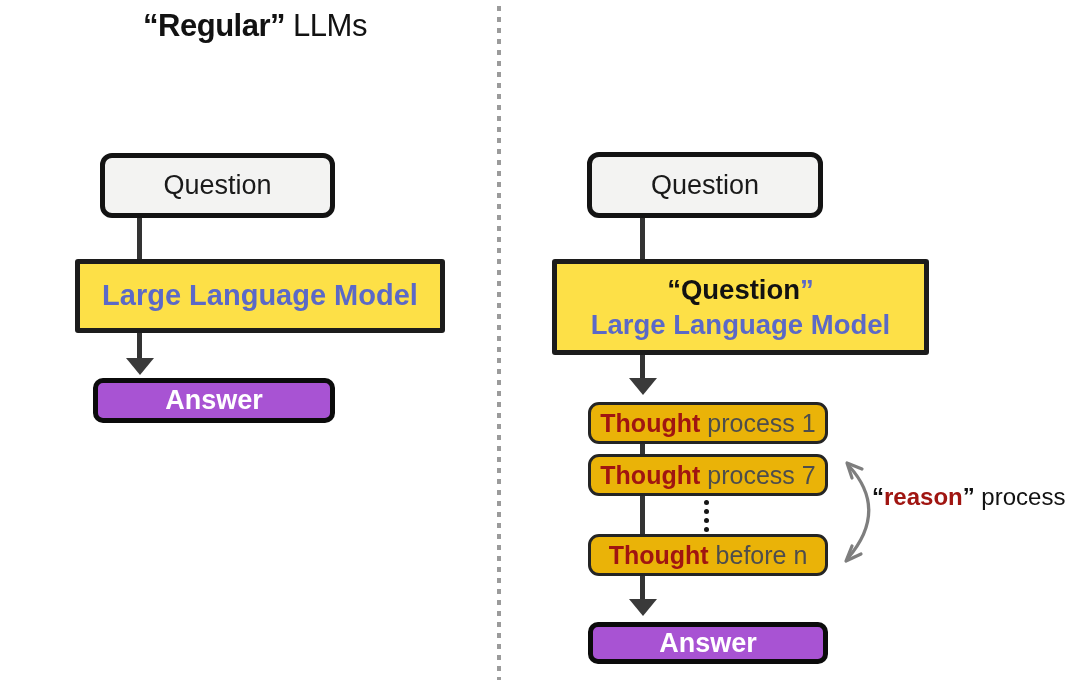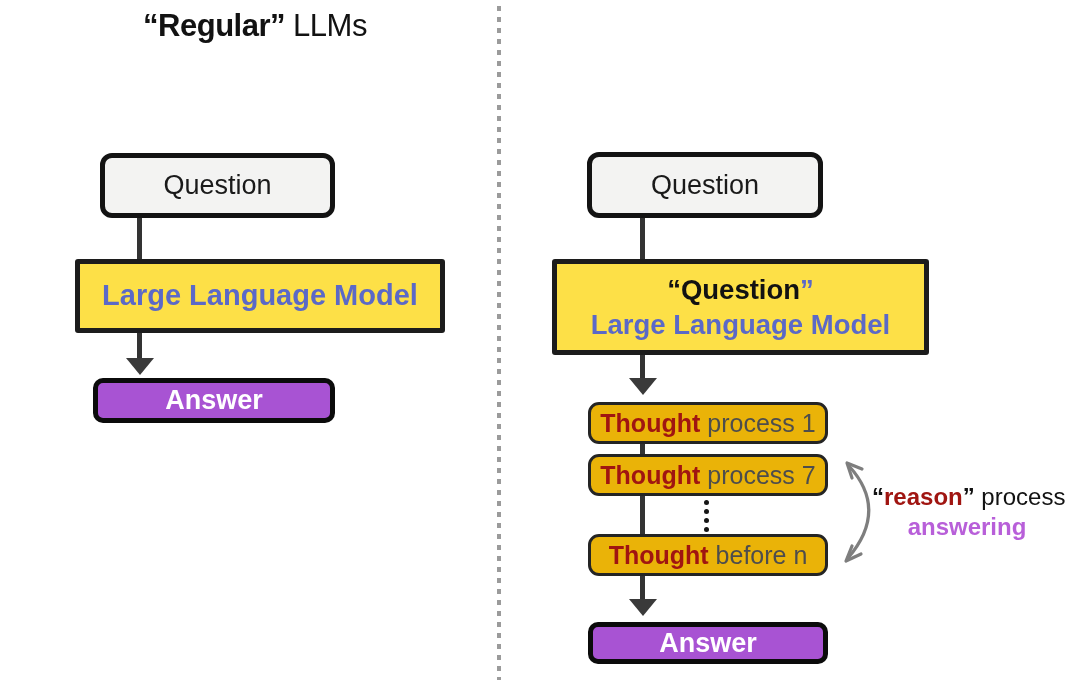--- a/index.html
+++ b/index.html
@@ -187,16 +187,15 @@
   </div>
 
   <svg class="abs" style="left:835px; top:452px; z-index:3;" width="62" height="120" viewBox="0 0 62 120">
     <path d="M 14 14 Q 54 58 13 106" fill="none" stroke="#7e7e7e" stroke-width="3.2" stroke-linecap="round"></path>
     <path d="M 27 17 L 12 11 L 17 26" fill="none" stroke="#7e7e7e" stroke-width="3.2" stroke-linecap="round" stroke-linejoin="round"></path>
     <path d="M 26 102 L 11 109 L 17 94" fill="none" stroke="#7e7e7e" stroke-width="3.2" stroke-linecap="round" stroke-linejoin="round"></path>
   </svg>
 
   <div class="abs note-text" style="left:872px; top:482px; width:190px;">
     <div><span class="note-quote">“</span><span class="reason-word">reason</span><span class="note-quote">”</span><span> process</span></div>
-    <div><span class="answering-word">answering</span></div>
   </div>
 
 </div>
 
 </body></html>

